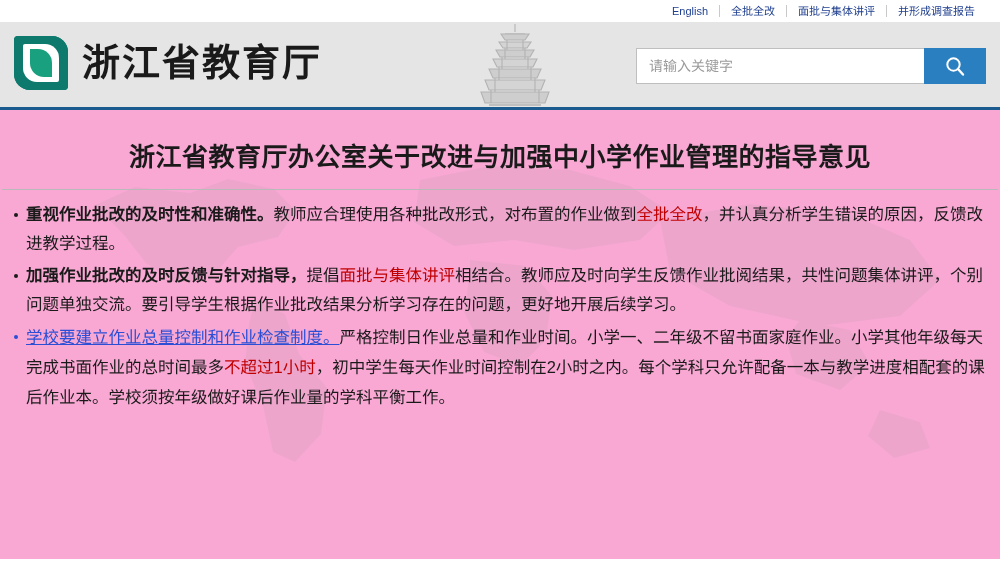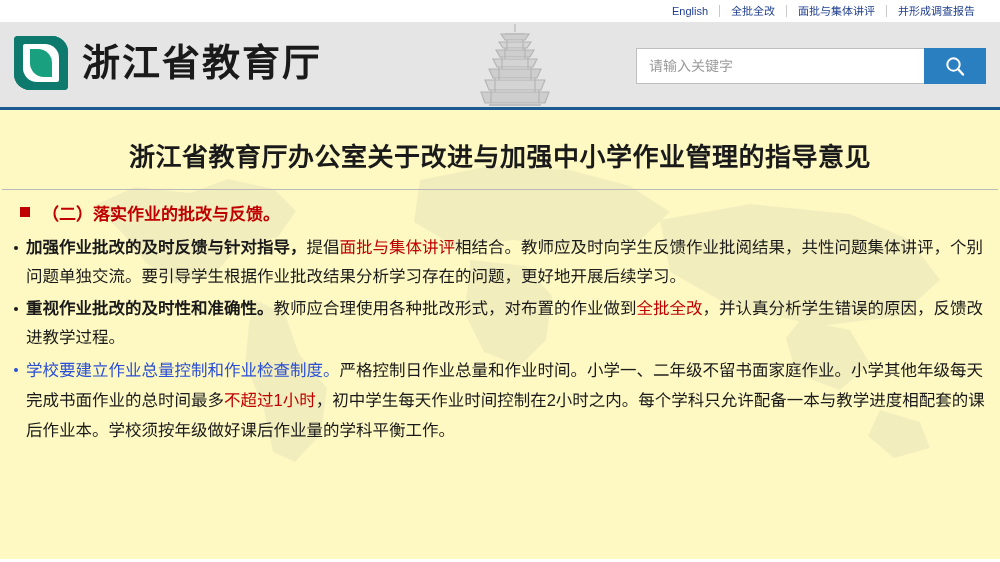--- a/index.html
+++ b/index.html
@@ -113,21 +113,21 @@
     cursor: pointer;
     display: flex;
     align-items: center;
     justify-content: center;
   }
 
   
   .content {
     position: relative;
     height: calc(562px - 22px - 91px);
-    background: #fef9c3;
+    background: #f9a8d4;
     overflow: hidden;
   }
   .map-bg {
     position: absolute;
     inset: 0;
     opacity: 0.10;
     pointer-events: none;
   }
   .doc-title {
     position: relative;
@@ -181,20 +181,21 @@
     position: absolute;
     left: 0; top: 13px;
     width: 4px; height: 4px;
     border-radius: 50%;
     background: #1a1a1a;
   }
   .para.blue-dot::before { background: #2a4fd6; }
   .b { font-weight: bold; }
   .blue-u {
     color: #2a4fd6;
+    text-decoration: underline;
     text-decoration-color: #2a4fd6;
   }
   .red-u { color: #c00000; }
   .taller { line-height: 30px; }
 </style>
 </head>
 <body>
 
 <div class="topbar">
   <a href="#">English</a>
@@ -258,27 +259,23 @@
       <path d="M800 210 l50 10 l20 34 l-30 26 l-44 -16 l-10 -36 z"></path>
       <path d="M880 300 l40 12 l10 26 l-36 10 l-26 -22 z"></path>
     </g>
   </svg>
 
   <div class="doc-title">浙江省教育厅办公室关于改进与加强中小学作业管理的指导意见</div>
   <div class="rule"></div>
 
   <div class="body-text">
 
-    <div class="sec-head">
-      <span class="sq"></span>
-      <span class="sec-head-text">（二）落实作业的批改与反馈。</span>
-    </div>
+
+    <p class="para"><span class="b">重视作业批改的及时性和准确性。</span><span>教师应合理使用各种批改形式，对布置的作业做到</span><span class="red-u">全批全改</span><span>，并认真分析学生错误的原因，反馈改进教学过程。</span></p>
 
     <p class="para"><span class="b">加强作业批改的及时反馈与针对指导，</span><span>提倡</span><span class="red-u">面批与集体讲评</span><span>相结合。教师应及时向学生反馈作业批阅结果，共性问题集体讲评，个别问题单独交流。要引导学生根据作业批改结果分析学习存在的问题，更好地开展后续学习。</span></p>
-
-    <p class="para"><span class="b">重视作业批改的及时性和准确性。</span><span>教师应合理使用各种批改形式，对布置的作业做到</span><span class="red-u">全批全改</span><span>，并认真分析学生错误的原因，反馈改进教学过程。</span></p>
 
 
     <p class="para blue-dot taller"><span class="blue-u">学校要建立作业总量控制和作业检查制度。</span><span>严格控制日作业总量和作业时间。小学一、二年级不留书面家庭作业。小学其他年级每天完成书面作业的总时间最多</span><span class="red-u">不超过1小时</span><span>，初中学生每天作业时间控制在2小时之内。每个学科只允许配备一本与教学进度相配套的课后作业本。学校须按年级做好课后作业量的学科平衡工作。</span></p>
 
 
   </div>
 </div>
 
 </body></html>

